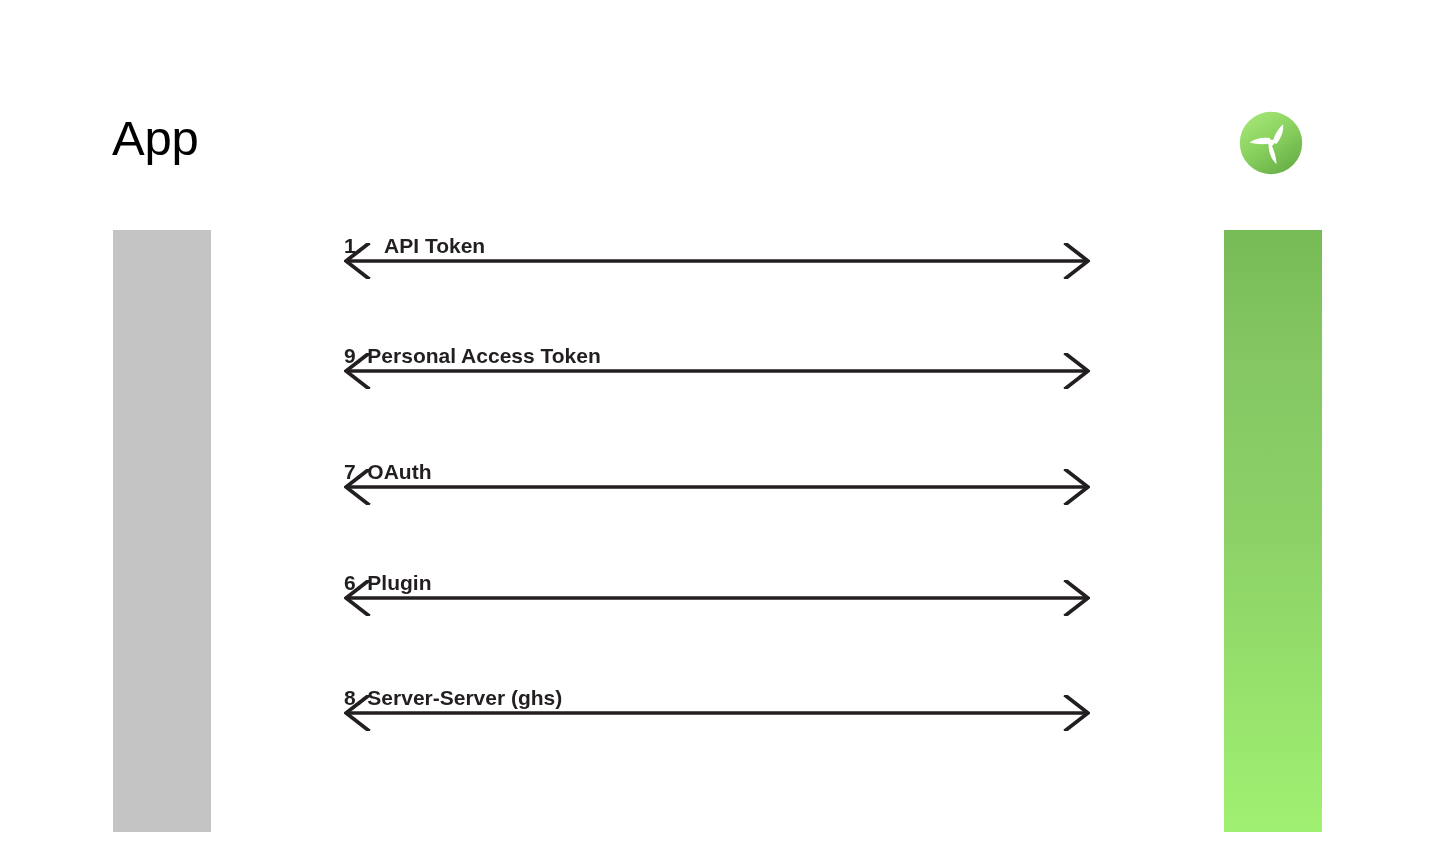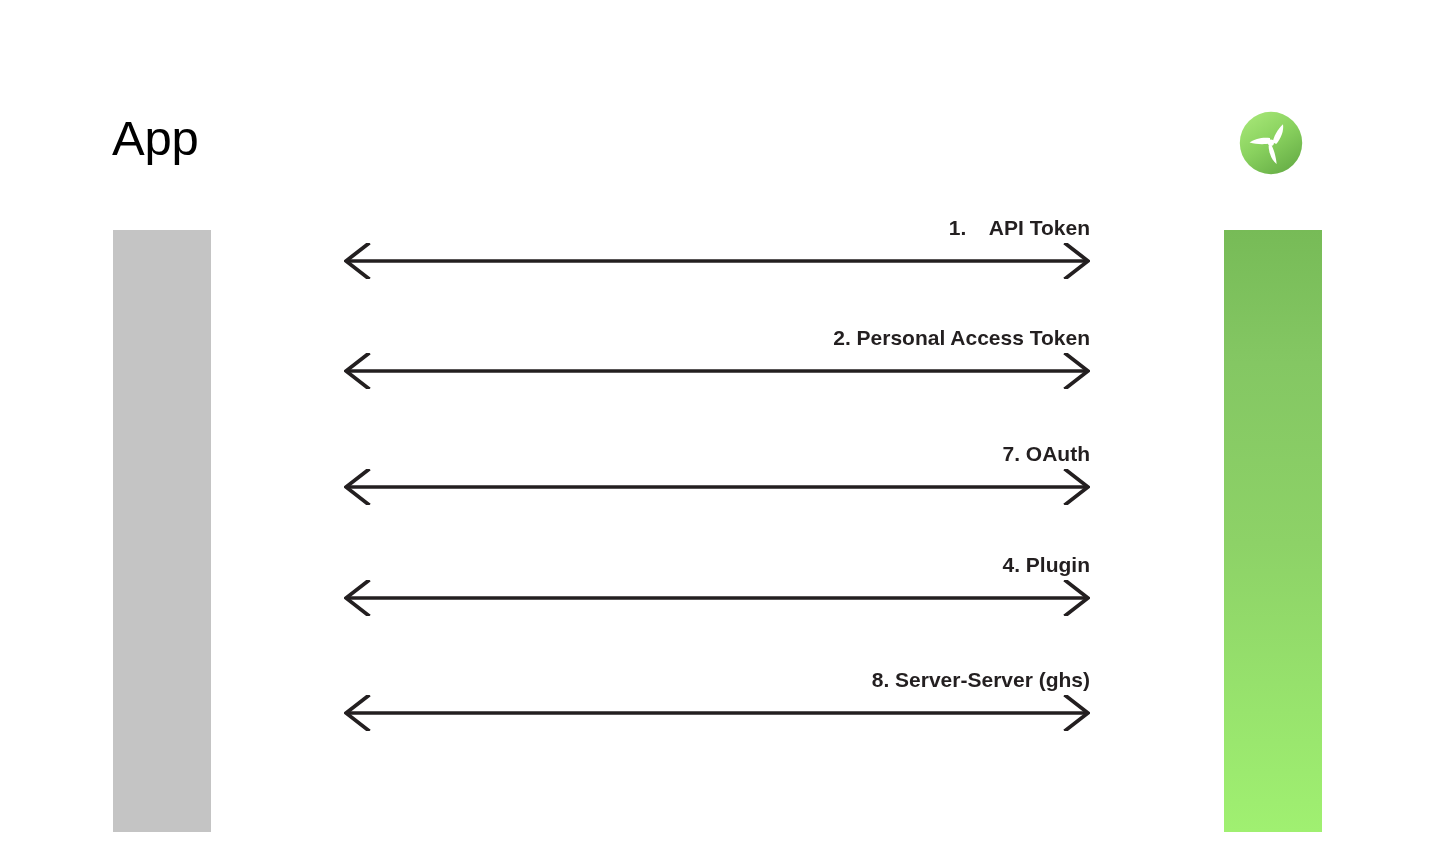--- a/index.html
+++ b/index.html
@@ -63,22 +63,22 @@
   .message {
     position: absolute;
     left: 344px;
     width: 746px;
     height: 0;
   }
   .message .label {
     position: absolute;
     left: 0;
     width: 100%;
-    bottom: 22px;
-    text-align: right;
+    bottom: 4px;
+    text-align: left;
     font-size: 21px;
     font-weight: bold;
     color: #231f20;
     line-height: 1.1;
     white-space: pre;
   }
   .message .arrow {
     position: absolute;
     left: 0;
     top: -18px;
@@ -122,21 +122,21 @@
     <div class="arrow">
       <svg viewBox="0 0 746 36" xmlns="http://www.w3.org/2000/svg">
         <line x1="2" y1="18" x2="744" y2="18" stroke="#231f20" stroke-width="3.4"></line>
         <polyline points="24,1 2,18 24,35" fill="none" stroke="#231f20" stroke-width="3.8" stroke-linecap="square" stroke-linejoin="miter"></polyline>
         <polyline points="722,1 744,18 722,35" fill="none" stroke="#231f20" stroke-width="3.8" stroke-linecap="square" stroke-linejoin="miter"></polyline>
       </svg>
     </div>
   </div>
 
   <div class="message" style="top:371px">
-    <div class="label">2. Personal Access Token</div>
+    <div class="label">9. Personal Access Token</div>
     <div class="arrow">
       <svg viewBox="0 0 746 36" xmlns="http://www.w3.org/2000/svg">
         <line x1="2" y1="18" x2="744" y2="18" stroke="#231f20" stroke-width="3.4"></line>
         <polyline points="24,1 2,18 24,35" fill="none" stroke="#231f20" stroke-width="3.8" stroke-linecap="square" stroke-linejoin="miter"></polyline>
         <polyline points="722,1 744,18 722,35" fill="none" stroke="#231f20" stroke-width="3.8" stroke-linecap="square" stroke-linejoin="miter"></polyline>
       </svg>
     </div>
   </div>
 
   <div class="message" style="top:487px">
@@ -144,21 +144,21 @@
     <div class="arrow">
       <svg viewBox="0 0 746 36" xmlns="http://www.w3.org/2000/svg">
         <line x1="2" y1="18" x2="744" y2="18" stroke="#231f20" stroke-width="3.4"></line>
         <polyline points="24,1 2,18 24,35" fill="none" stroke="#231f20" stroke-width="3.8" stroke-linecap="square" stroke-linejoin="miter"></polyline>
         <polyline points="722,1 744,18 722,35" fill="none" stroke="#231f20" stroke-width="3.8" stroke-linecap="square" stroke-linejoin="miter"></polyline>
       </svg>
     </div>
   </div>
 
   <div class="message" style="top:598px">
-    <div class="label">4. Plugin</div>
+    <div class="label">6. Plugin</div>
     <div class="arrow">
       <svg viewBox="0 0 746 36" xmlns="http://www.w3.org/2000/svg">
         <line x1="2" y1="18" x2="744" y2="18" stroke="#231f20" stroke-width="3.4"></line>
         <polyline points="24,1 2,18 24,35" fill="none" stroke="#231f20" stroke-width="3.8" stroke-linecap="square" stroke-linejoin="miter"></polyline>
         <polyline points="722,1 744,18 722,35" fill="none" stroke="#231f20" stroke-width="3.8" stroke-linecap="square" stroke-linejoin="miter"></polyline>
       </svg>
     </div>
   </div>
 
   <div class="message" style="top:713px">

